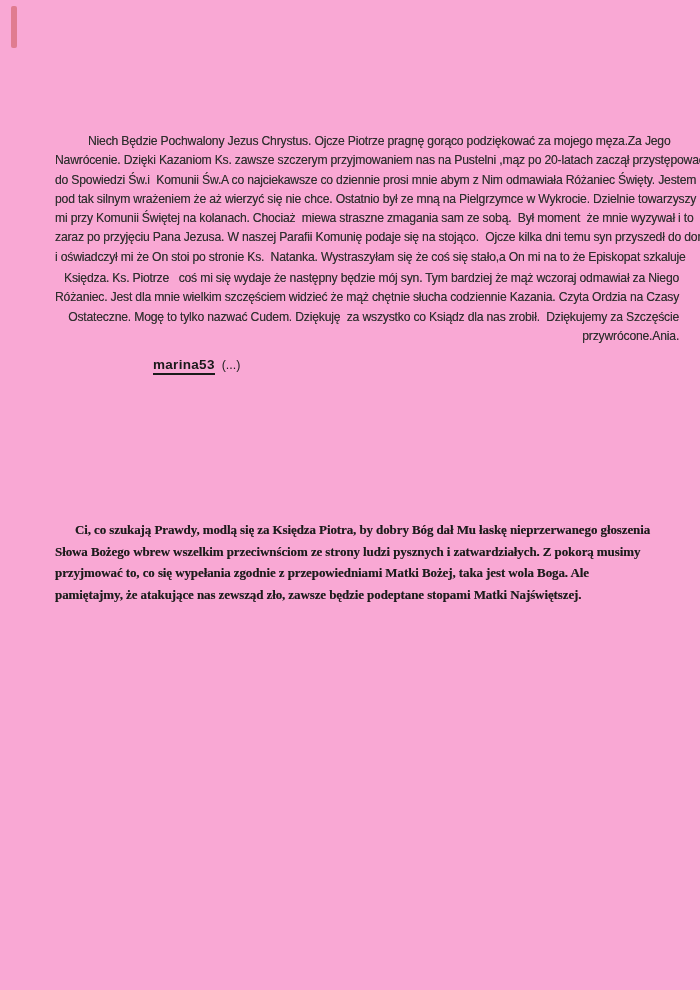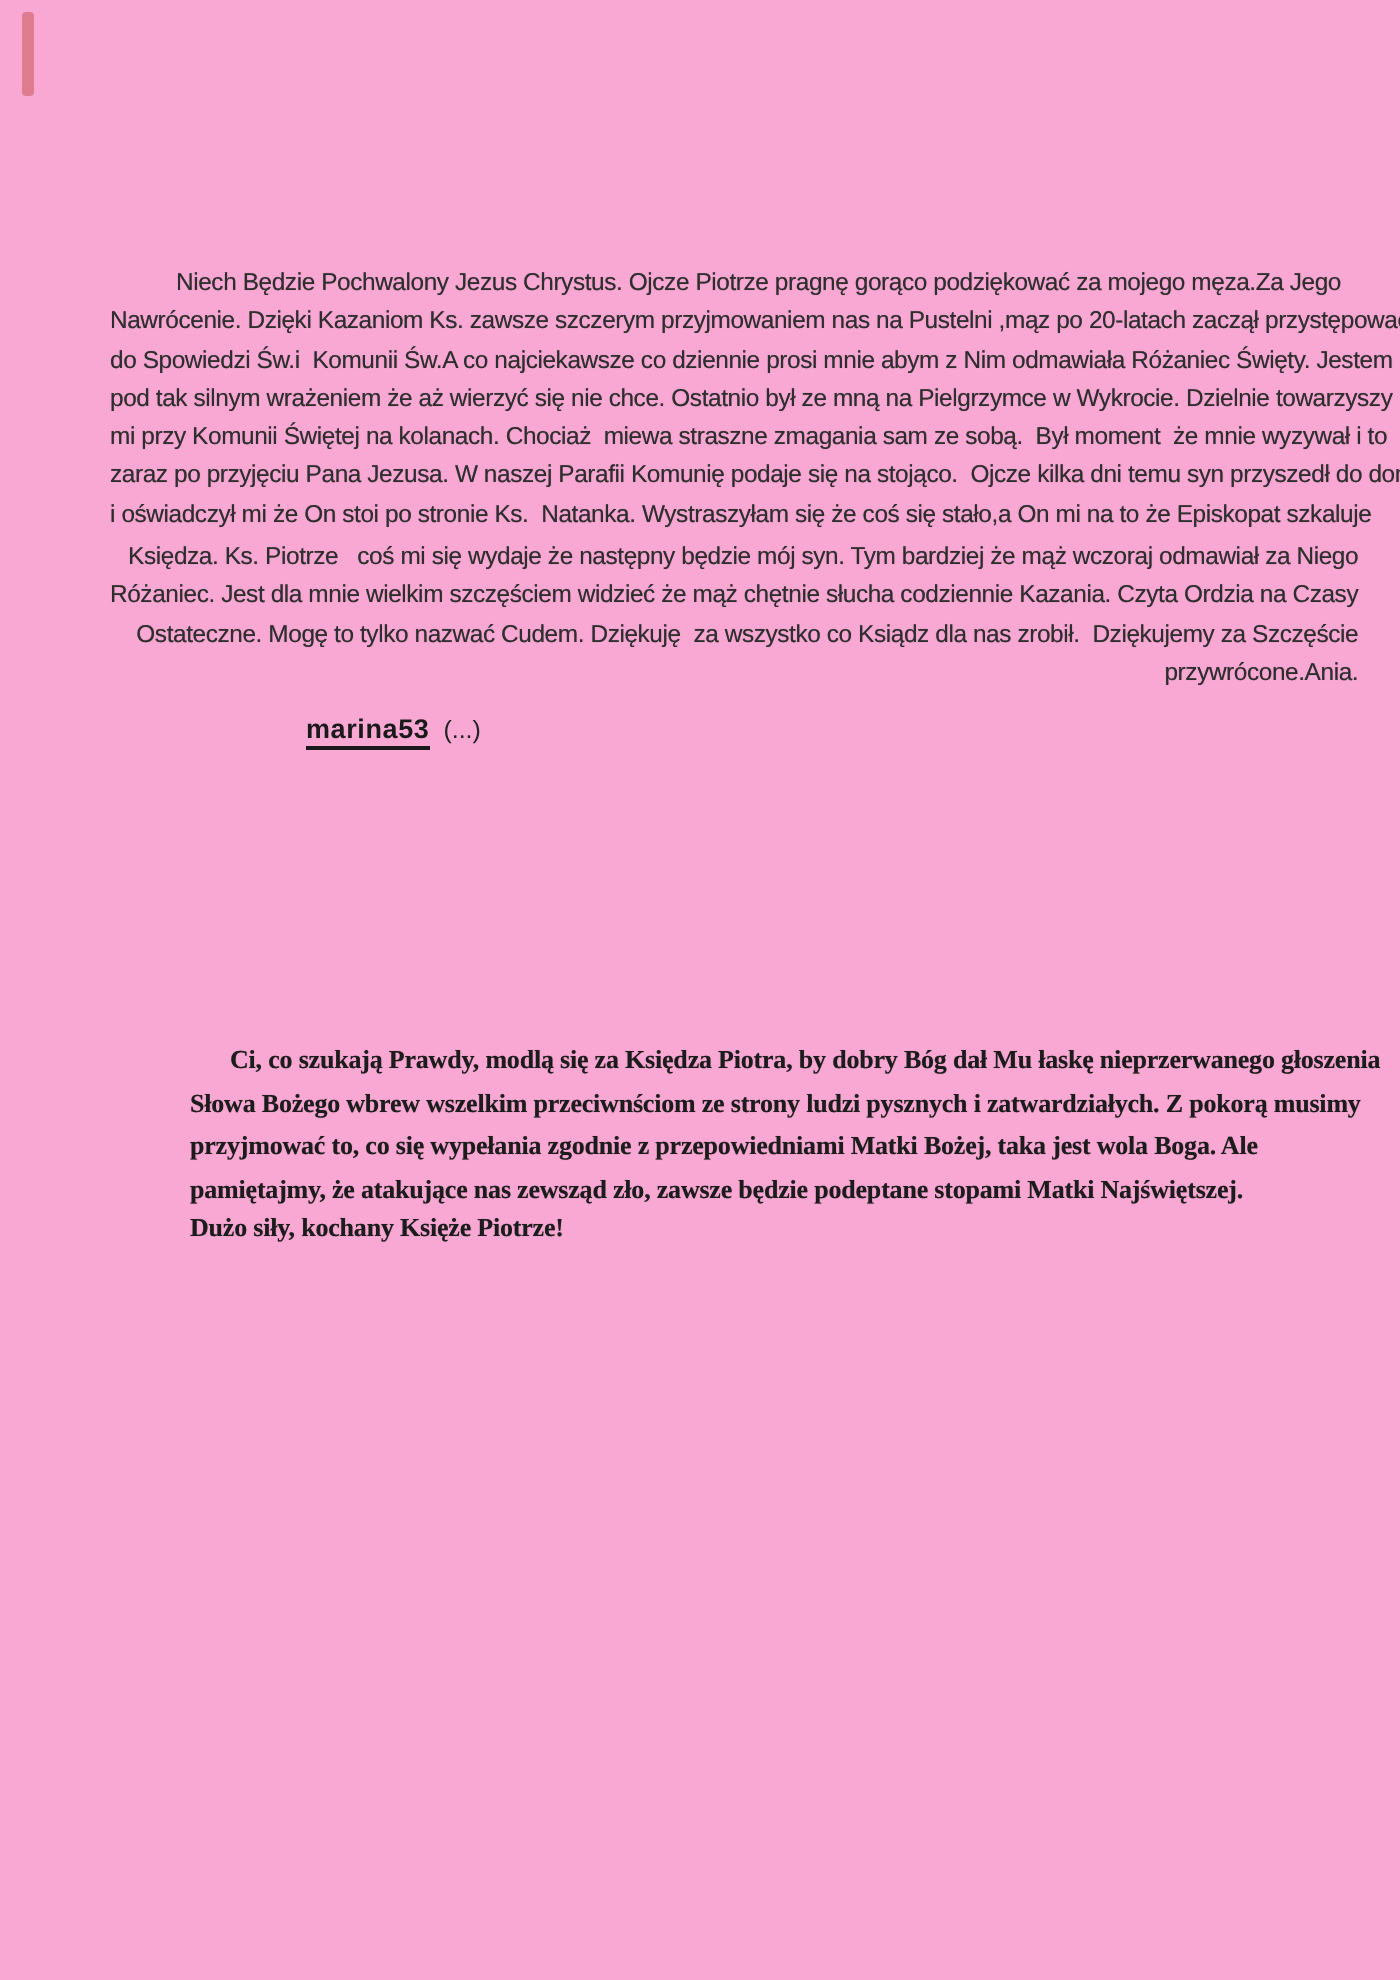--- a/index.html
+++ b/index.html
@@ -66,21 +66,20 @@
     position: absolute;
     left: 55px;
     white-space: pre;
     font-family: "Liberation Serif", serif;
     font-weight: bold;
     font-size: 13px;
     letter-spacing: -0.1px;
     line-height: 21.5px;
     color: #1c1c1c;
     text-shadow: 0 0 0.4px rgba(28,28,28,0.5);
-    margin-left: 40px;
   }
   .serif-block.p3 { top: 519px; text-indent: 20px; }
   .serif-block.closing { top: 603px; }
   .serif-block.sig2 { top: 631px; }
   .sig2 .suffix {
     font-weight: normal;
     font-size: 15.5px;
     letter-spacing: 1.5px;
     margin-left: 8px;
     color: #222;
@@ -108,16 +107,15 @@
 
   <div class="signature-1">
     <span class="name">marina53</span><span class="suffix">(...)</span>
   </div>
 
   <div class="serif-block p3">Ci, co szukają Prawdy, modlą się za Księdza Piotra, by dobry Bóg dał Mu łaskę nieprzerwanego głoszenia
 Słowa Bożego wbrew wszelkim przeciwnściom ze strony ludzi pysznych i zatwardziałych. Z pokorą musimy
 przyjmować to, co się wypełania zgodnie z przepowiedniami Matki Bożej, taka jest wola Boga. Ale
 pamiętajmy, że atakujące nas zewsząd zło, zawsze będzie podeptane stopami Matki Najświętszej.</div>
 
-  <div class="serif-block closing">Dużo siły, kochany Księże Piotrze!</div>
 
 
 </div>
 
 </body></html>

